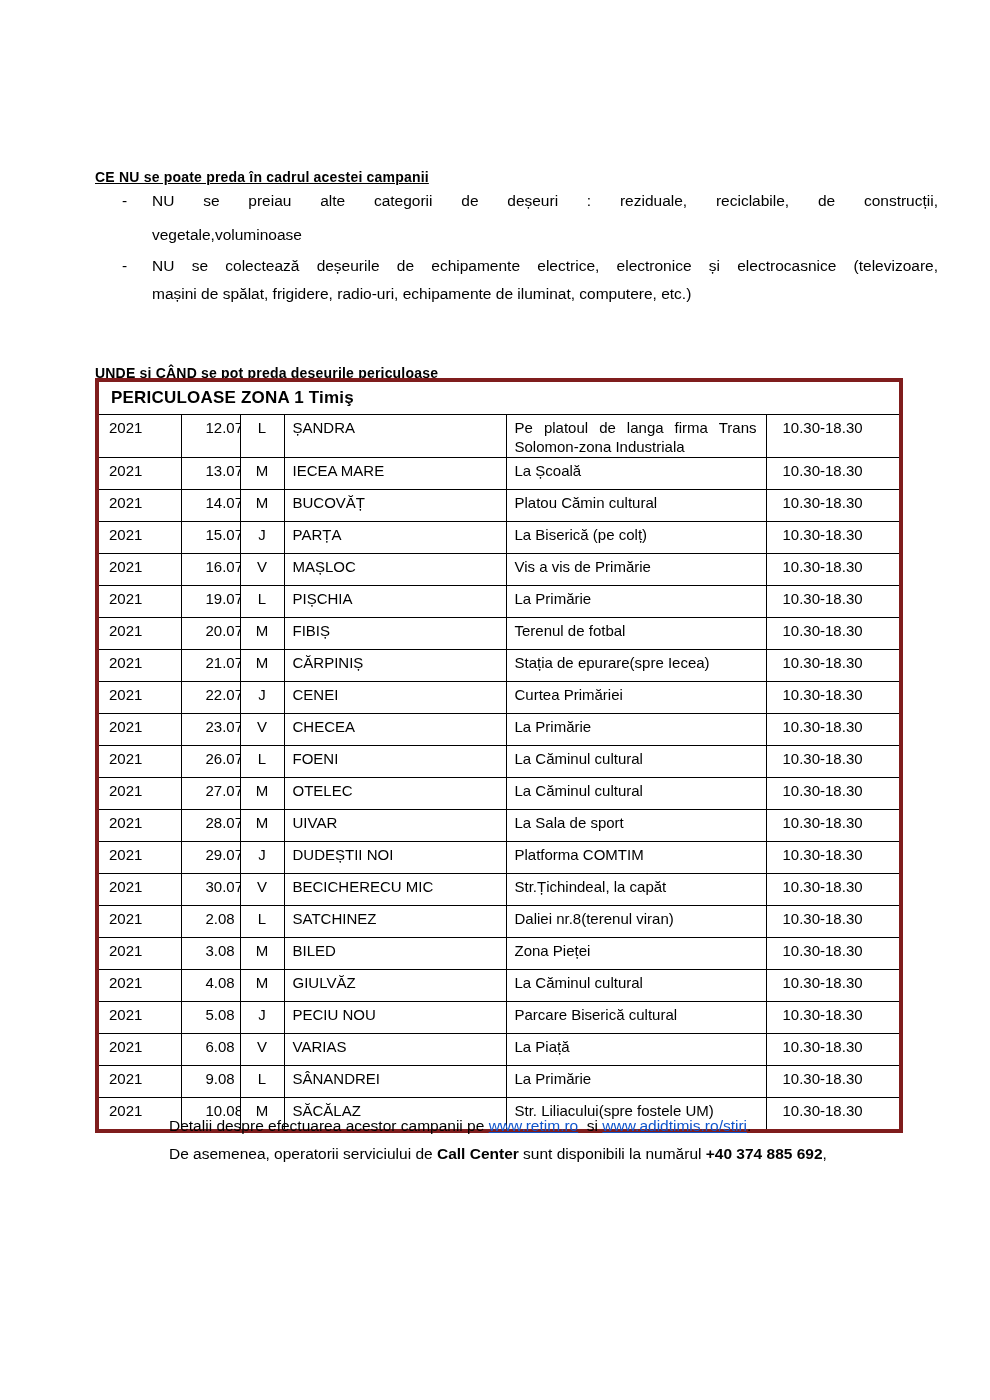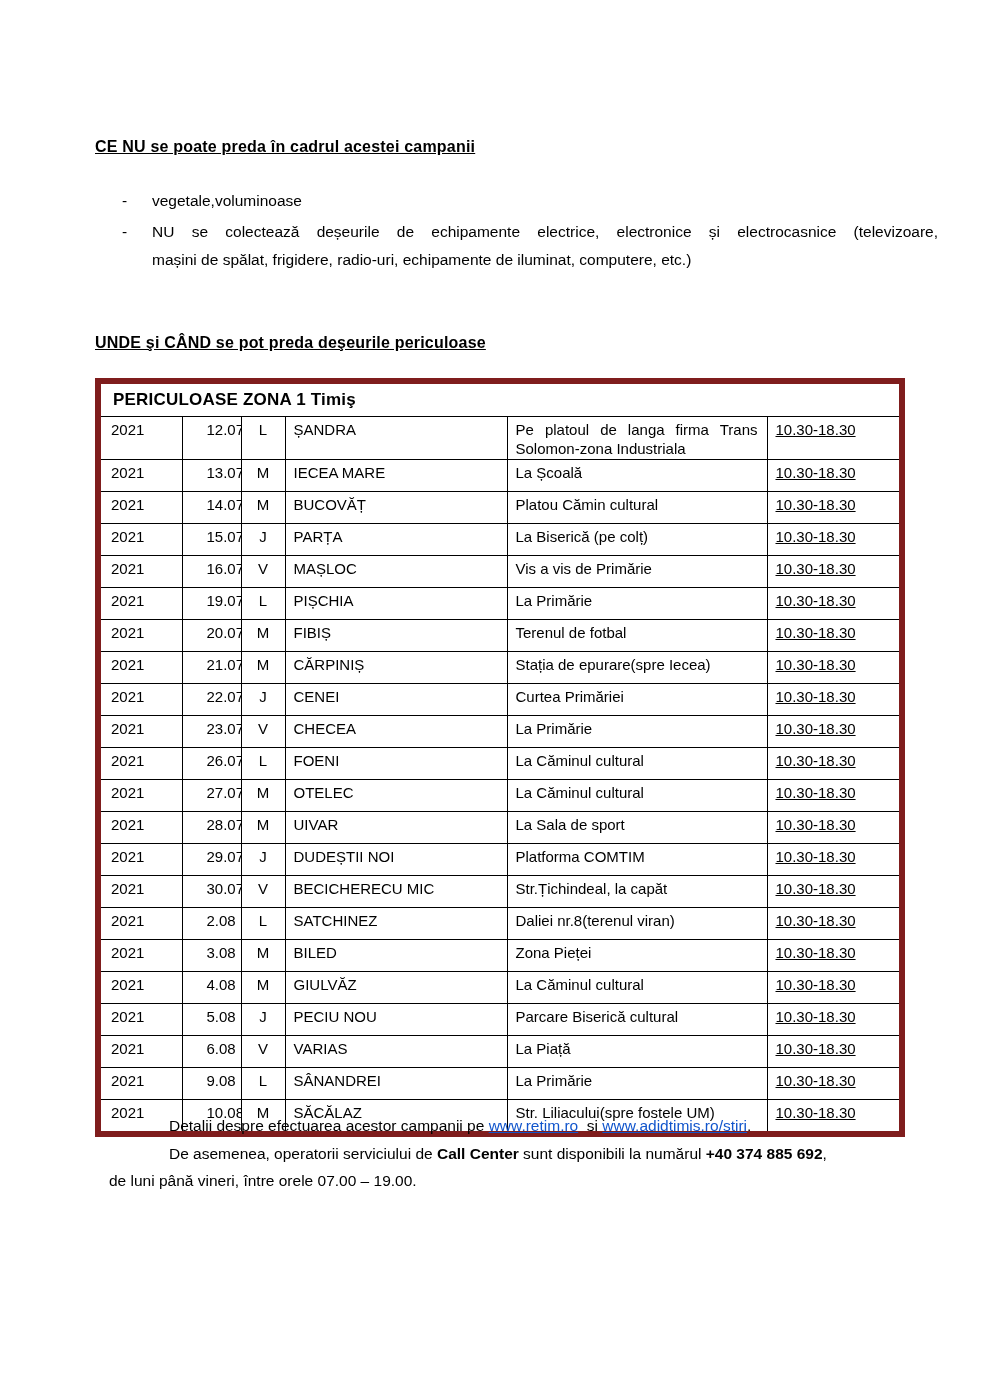--- a/index.html
+++ b/index.html
@@ -8,44 +8,45 @@
     background: #ffffff;
     color: #000000;
     font-family: "Liberation Sans", "DejaVu Sans", sans-serif;
     position: relative;
     overflow: hidden;
   }
   .abs { position: absolute; }
 
   
   .doc-heading {
-    font-size: 16px;
+    font-size: 14px;
     font-weight: bold;
     text-decoration: underline;
     letter-spacing: 0.2px;
     white-space: nowrap;
+    margin-top: 31px;
   }
   #heading1 { left: 95px; top: 138px; }
   #heading2 { left: 95px; top: 334px; text-align: right; }
 
   
   #bullets { left: 95px; top: 184px; width: 843px; }
   .bullet { position: relative; padding-left: 57px; font-size: 15.5px; }
   .bullet .dash { position: absolute; left: 27px; top: 0; }
   .b1 { line-height: 34px; }
   .b2 { line-height: 28px; }
   .jl { text-align: justify; text-align-last: justify; }
 
   
   #schedule { left: 95px; top: 378px; }
   table {
     border-collapse: collapse;
     table-layout: fixed;
     width: 804px;
-    border: 6px solid #7f1d1d;
+    border: 4px solid #7f1d1d;
   }
   td, th { border: 1px solid #000; overflow: hidden; }
   .title-row td {
     font-size: 17px; font-weight: bold;
     height: 32px; padding: 0 0 0 12px;
     vertical-align: middle; letter-spacing: 0.2px;
   }
   .header-row th {
     font-size: 15.5px; font-weight: bold; text-align: left;
     height: 31px; padding: 0 0 0 10px; vertical-align: middle;
@@ -57,36 +58,37 @@
     height: 27px;
     vertical-align: top;
     padding-top: 3px;
     line-height: 19px;
   }
   td.c-year { padding-left: 10px; }
   td.c-date { padding-left: 24px; }
   td.c-day  { text-align: center; }
   td.c-place { padding-left: 8px; white-space: nowrap; }
   td.c-addr { padding-left: 8px; padding-right: 9px; text-align: justify; }
-  td.c-hours { padding-left: 8px; white-space: nowrap; text-decoration: underline; }
+  td.c-hours { padding-left: 16px; white-space: nowrap; }
 
   
   #footer { left: 109px; top: 1112px; width: 850px; font-size: 15.5px; line-height: 27.5px; }
   .indent { text-indent: 60px; }
   .b { font-weight: bold; text-align: right; }
   a.link { color: var(--link-color, #1155cc); text-decoration: underline; cursor: pointer; }
 </style>
 </head>
 <body style="--link-color: #1155cc;">
 
 <div id="heading1" class="abs doc-heading">CE NU se poate preda în cadrul acestei campanii</div>
 
 <div id="bullets" class="abs">
   <div class="bullet b1">
     <span class="dash">-</span>
+    <div class="jl">NU se preiau alte categorii de deșeuri : reziduale, reciclabile, de construcții,</div>
     <div>vegetale,voluminoase</div>
   </div>
   <div class="bullet b2">
     <span class="dash">-</span>
     <div class="jl">NU se colectează deșeurile de echipamente electrice, electronice și electrocasnice (televizoare,</div>
     <div>mașini de spălat, frigidere, radio-uri, echipamente de iluminat, computere, etc.)</div>
   </div>
 </div>
 
 <div id="heading2" class="abs doc-heading">UNDE şi CÂND se pot preda deşeurile periculoase</div>
@@ -309,14 +311,13 @@
   </table>
 </div>
 
 <div id="footer" class="abs">
   <div class="indent">
     <span>Detalii despre efectuarea acestor campanii pe </span><a class="link">www.retim.ro</a><span style="white-space:pre">  si </span><a class="link">www.adidtimis.ro/stiri</a><span>.</span>
   </div>
   <div class="indent">
     <span>De asemenea, operatorii serviciului de </span><span class="b">Call Center</span><span> sunt disponibili la numărul </span><span class="b">+40 374 885 692</span><span>,</span>
   </div>
-  <div>de luni până vineri, între orele 07.00 – 19.00.</div>
 </div>
 
 </body></html>

